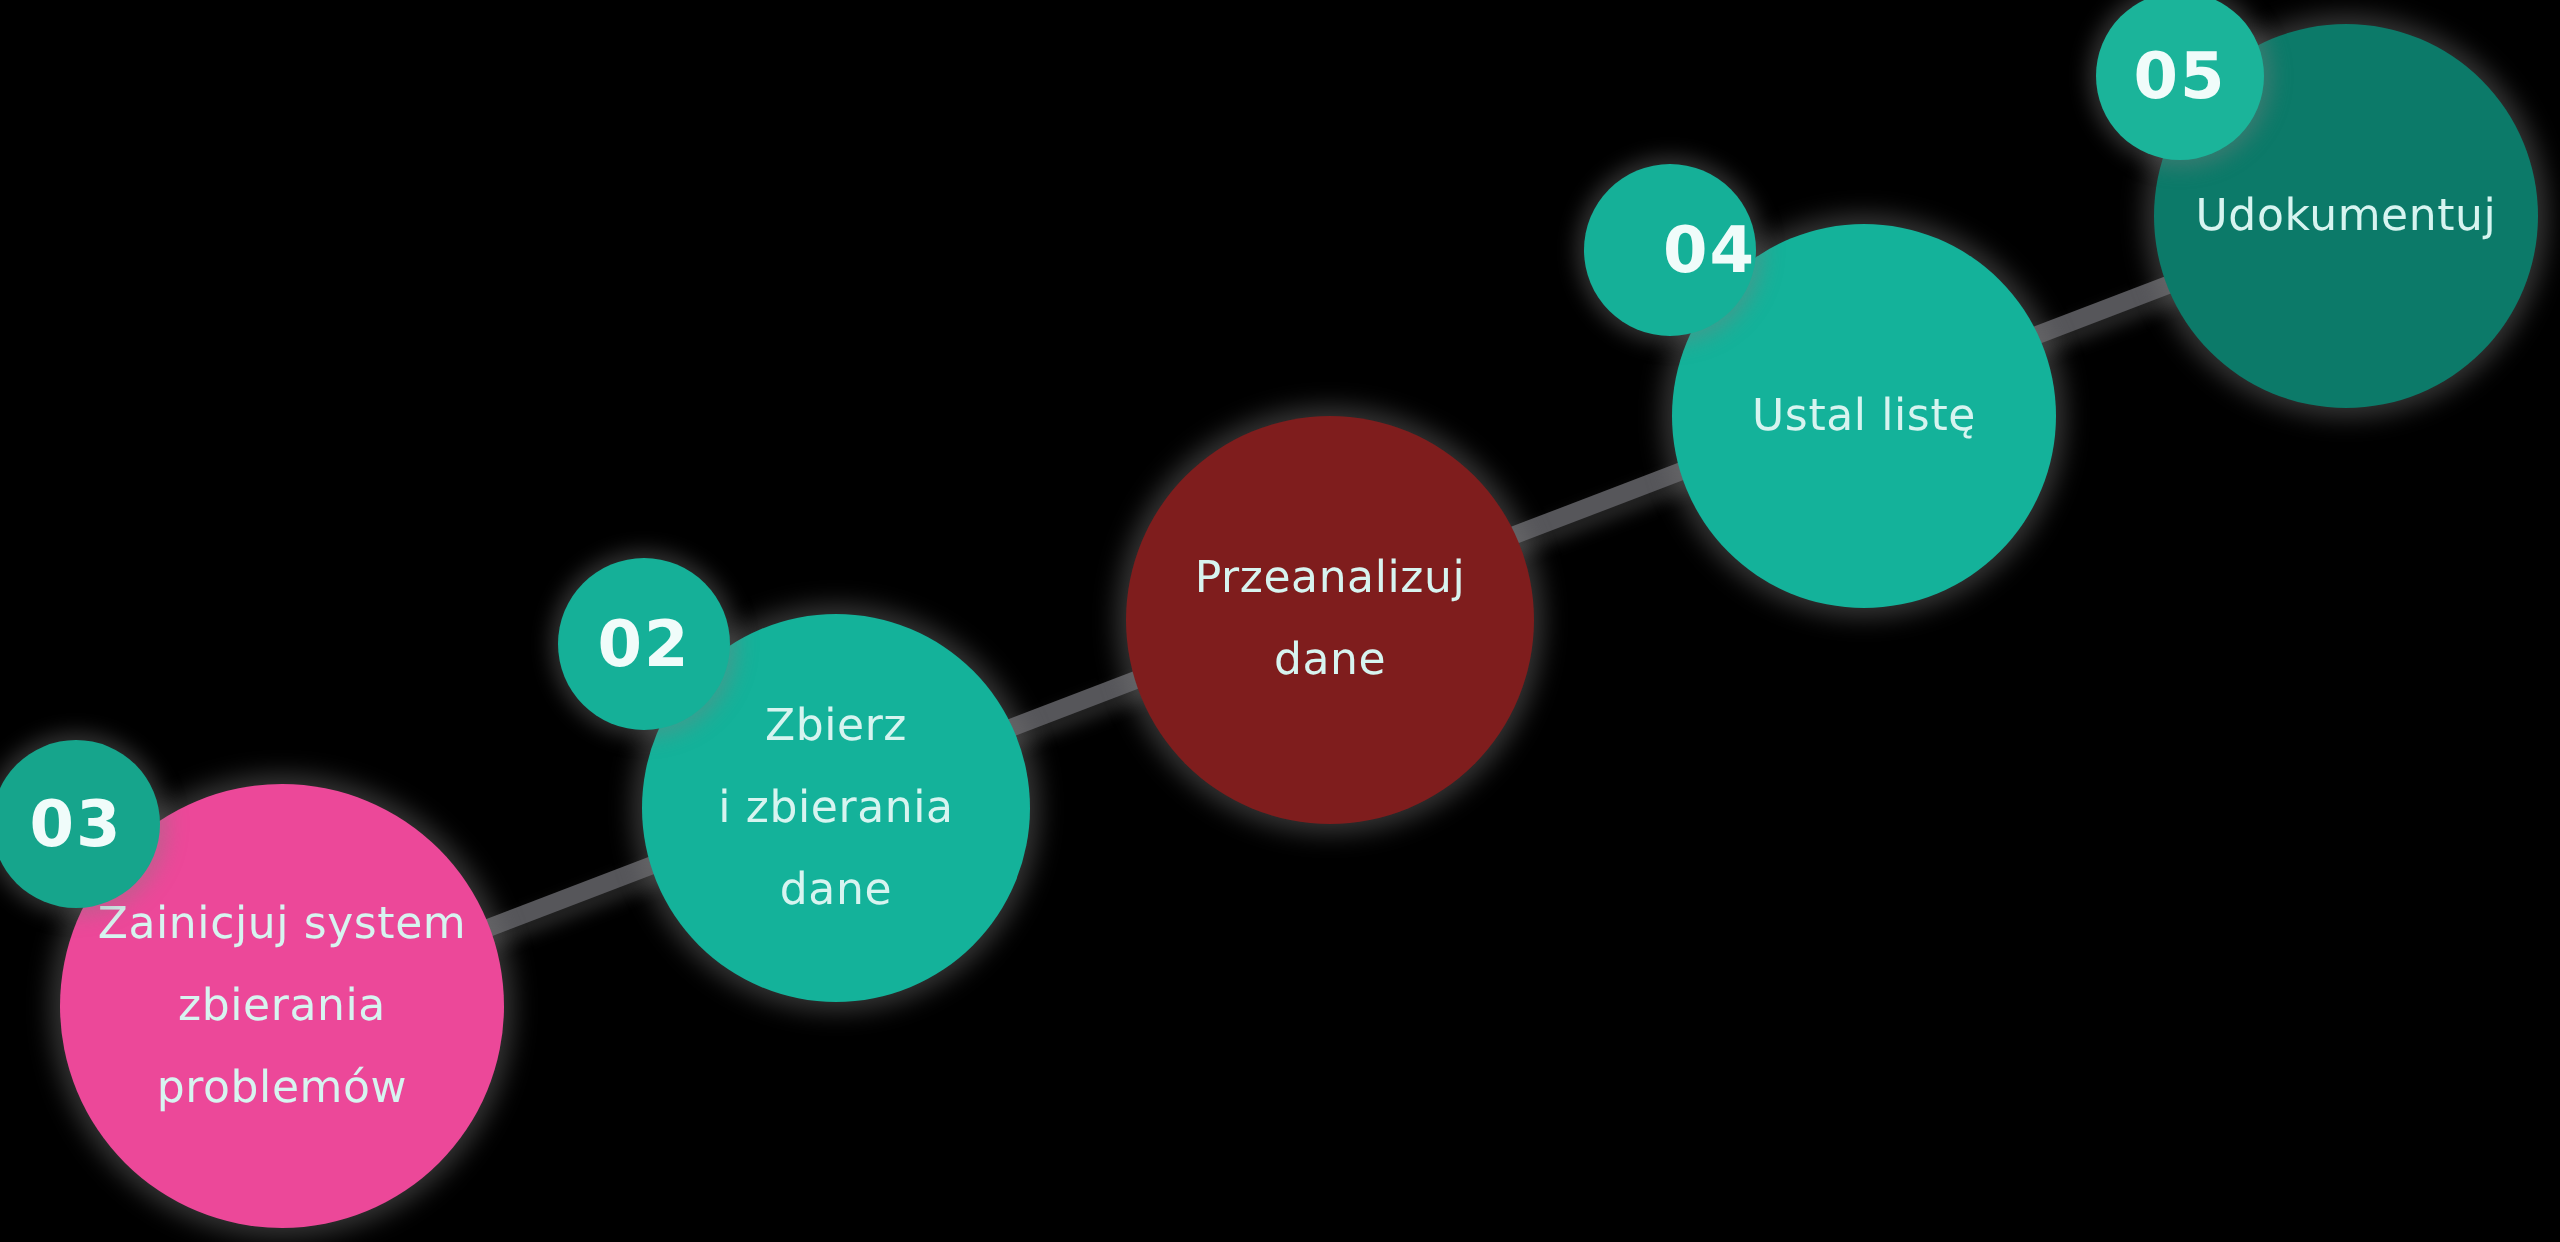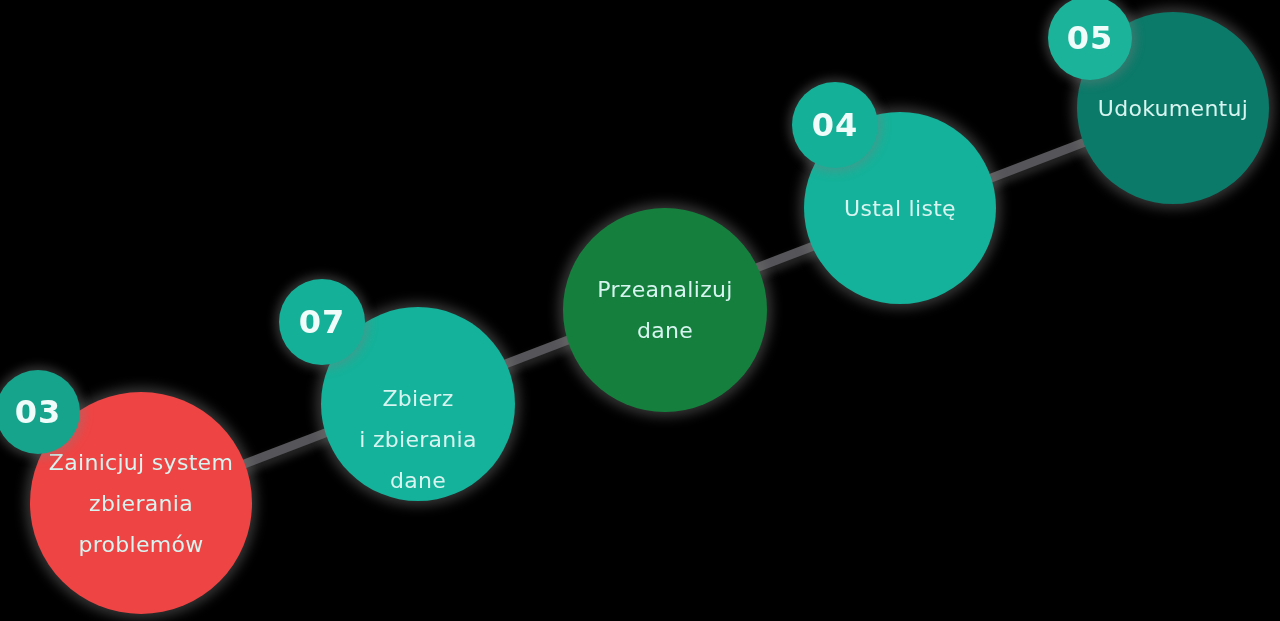--- a/index.html
+++ b/index.html
@@ -63,68 +63,68 @@
   
   .bubble-1 { left: 30px;   top: 392px; width: 222px; height: 222px; }
   .badge-1  { left: -4px;   top: 370px; width: 84px;  height: 84px; }
   
   .bubble-2 { left: 321px;  top: 307px; width: 194px; height: 194px; }
   .badge-2  { left: 279px;  top: 279px; width: 86px;  height: 86px; }
   
   .bubble-3 { left: 563px;  top: 208px; width: 204px; height: 204px; }
   .badge-3  { left: 545px;  top: 185px; width: 84px;  height: 84px; }
   
-  .bubble-4 { left: 804px;  top: 112px; width: 192px; height: 192px; }
+  .bubble-4 { left: 836px;  top: 112px; width: 192px; height: 192px; }
   .badge-4  { left: 792px;  top: 82px;  width: 86px;  height: 86px; }
   
   .bubble-5 { left: 1077px; top: 12px;  width: 192px; height: 192px; }
   .badge-5  { left: 1048px; top: -4px;  width: 84px;  height: 84px; }
 </style>
 </head>
 <body>
 
 <div class="canvas">
 
   <div class="connector" style="background-color: rgb(86, 86, 90);"></div>
 
-  <div class="bubble bubble-1" style="background-color: #ef4444;">
+  <div class="bubble bubble-1" style="background-color: #ec4899;">
     <div class="label">
       <div>Zainicjuj system</div>
       <div>zbierania</div>
       <div>problemów</div>
     </div>
   </div>
   <div class="badge badge-1" style="background-color: rgb(22, 165, 140);">
     <span>03</span>
   </div>
 
-  <div class="bubble bubble-2" style="background-color: rgb(20, 178, 154); align-items: flex-end;">
+  <div class="bubble bubble-2" style="background-color: rgb(20, 178, 154);">
     <div class="label">
       <div>Zbierz</div>
       <div>i zbierania</div>
       <div>dane</div>
     </div>
   </div>
   <div class="badge badge-2" style="background-color: rgb(21, 176, 152);">
-    <span>07</span>
+    <span>02</span>
   </div>
 
-  <div class="bubble bubble-3" style="background-color: #15803d;">
+  <div class="bubble bubble-3" style="background-color: #7f1d1d;">
     <div class="label">
       <div>Przeanalizuj</div>
       <div>dane</div>
     </div>
   </div>
 
   <div class="bubble bubble-4" style="background-color: rgb(20, 178, 154);">
     <div class="label">
       <div>Ustal listę</div>
     </div>
   </div>
-  <div class="badge badge-4" style="background-color: rgb(21, 176, 152);">
+  <div class="badge badge-4" style="background-color: rgb(21, 176, 152); justify-content: flex-end;">
     <span>04</span>
   </div>
 
   <div class="bubble bubble-5" style="background-color: rgb(12, 122, 105);">
     <div class="label">
       <div>Udokumentuj</div>
     </div>
   </div>
   <div class="badge badge-5" style="background-color: rgb(27, 180, 154);">
     <span>05</span>

